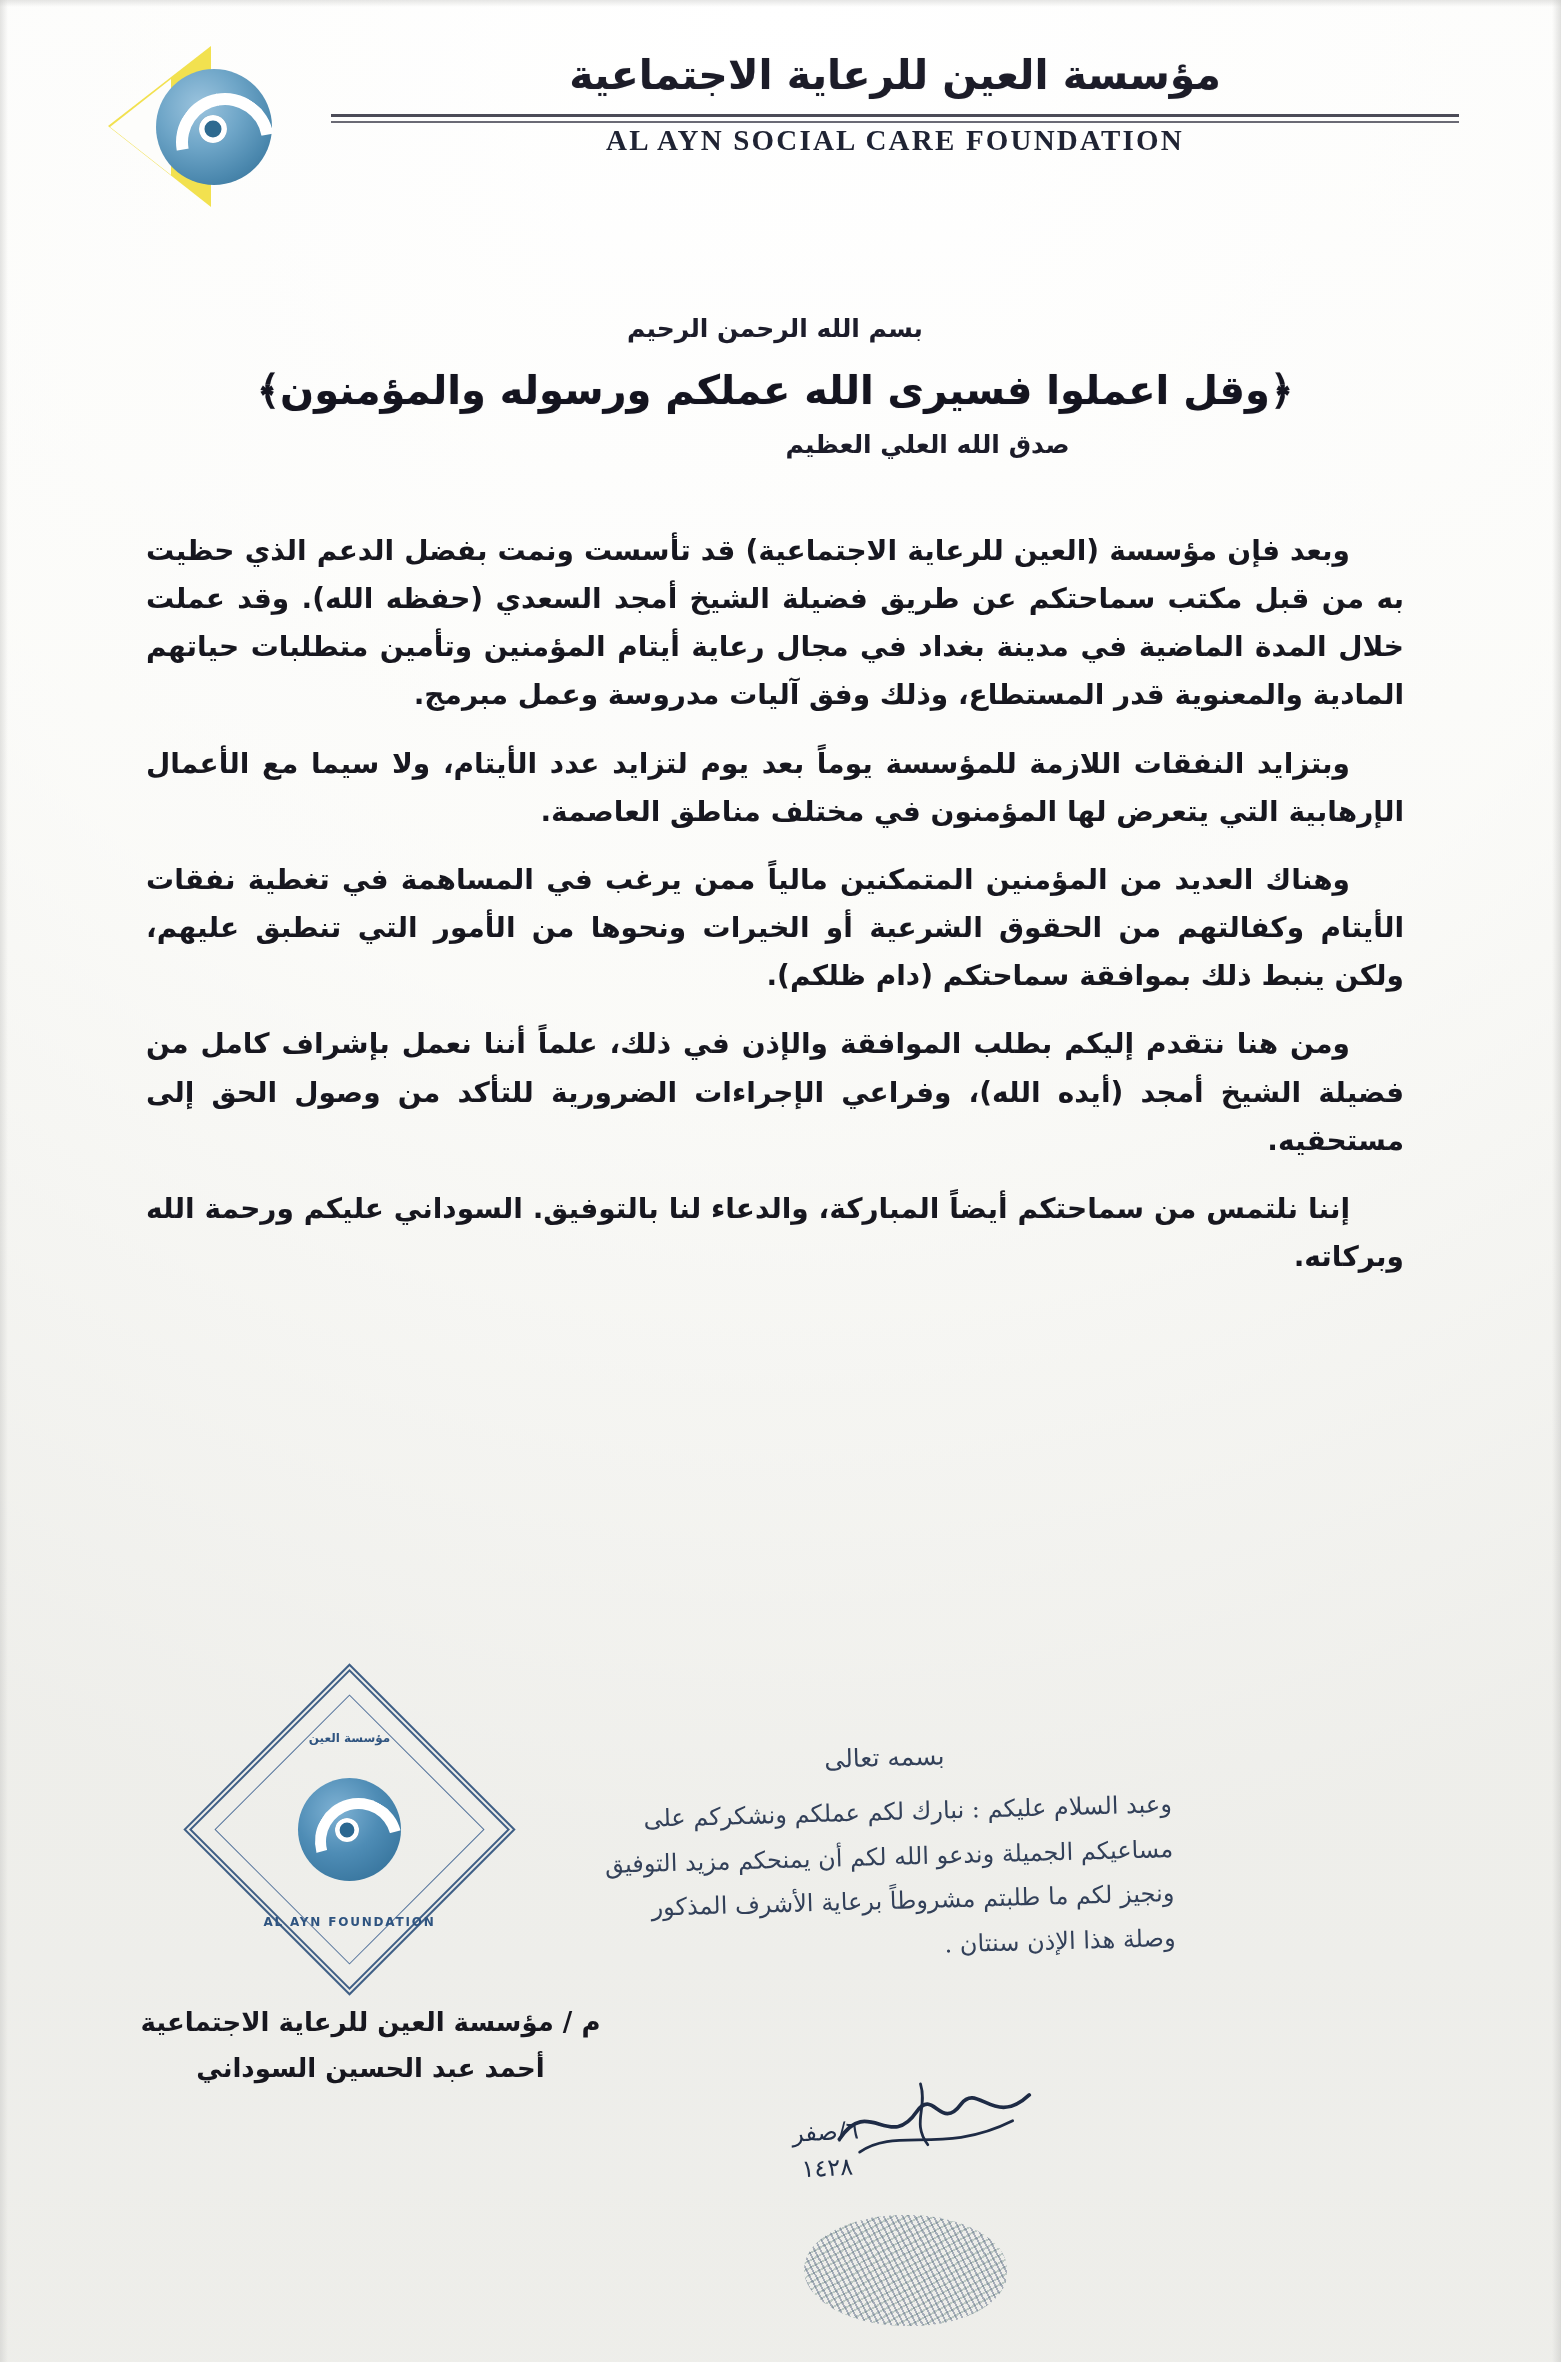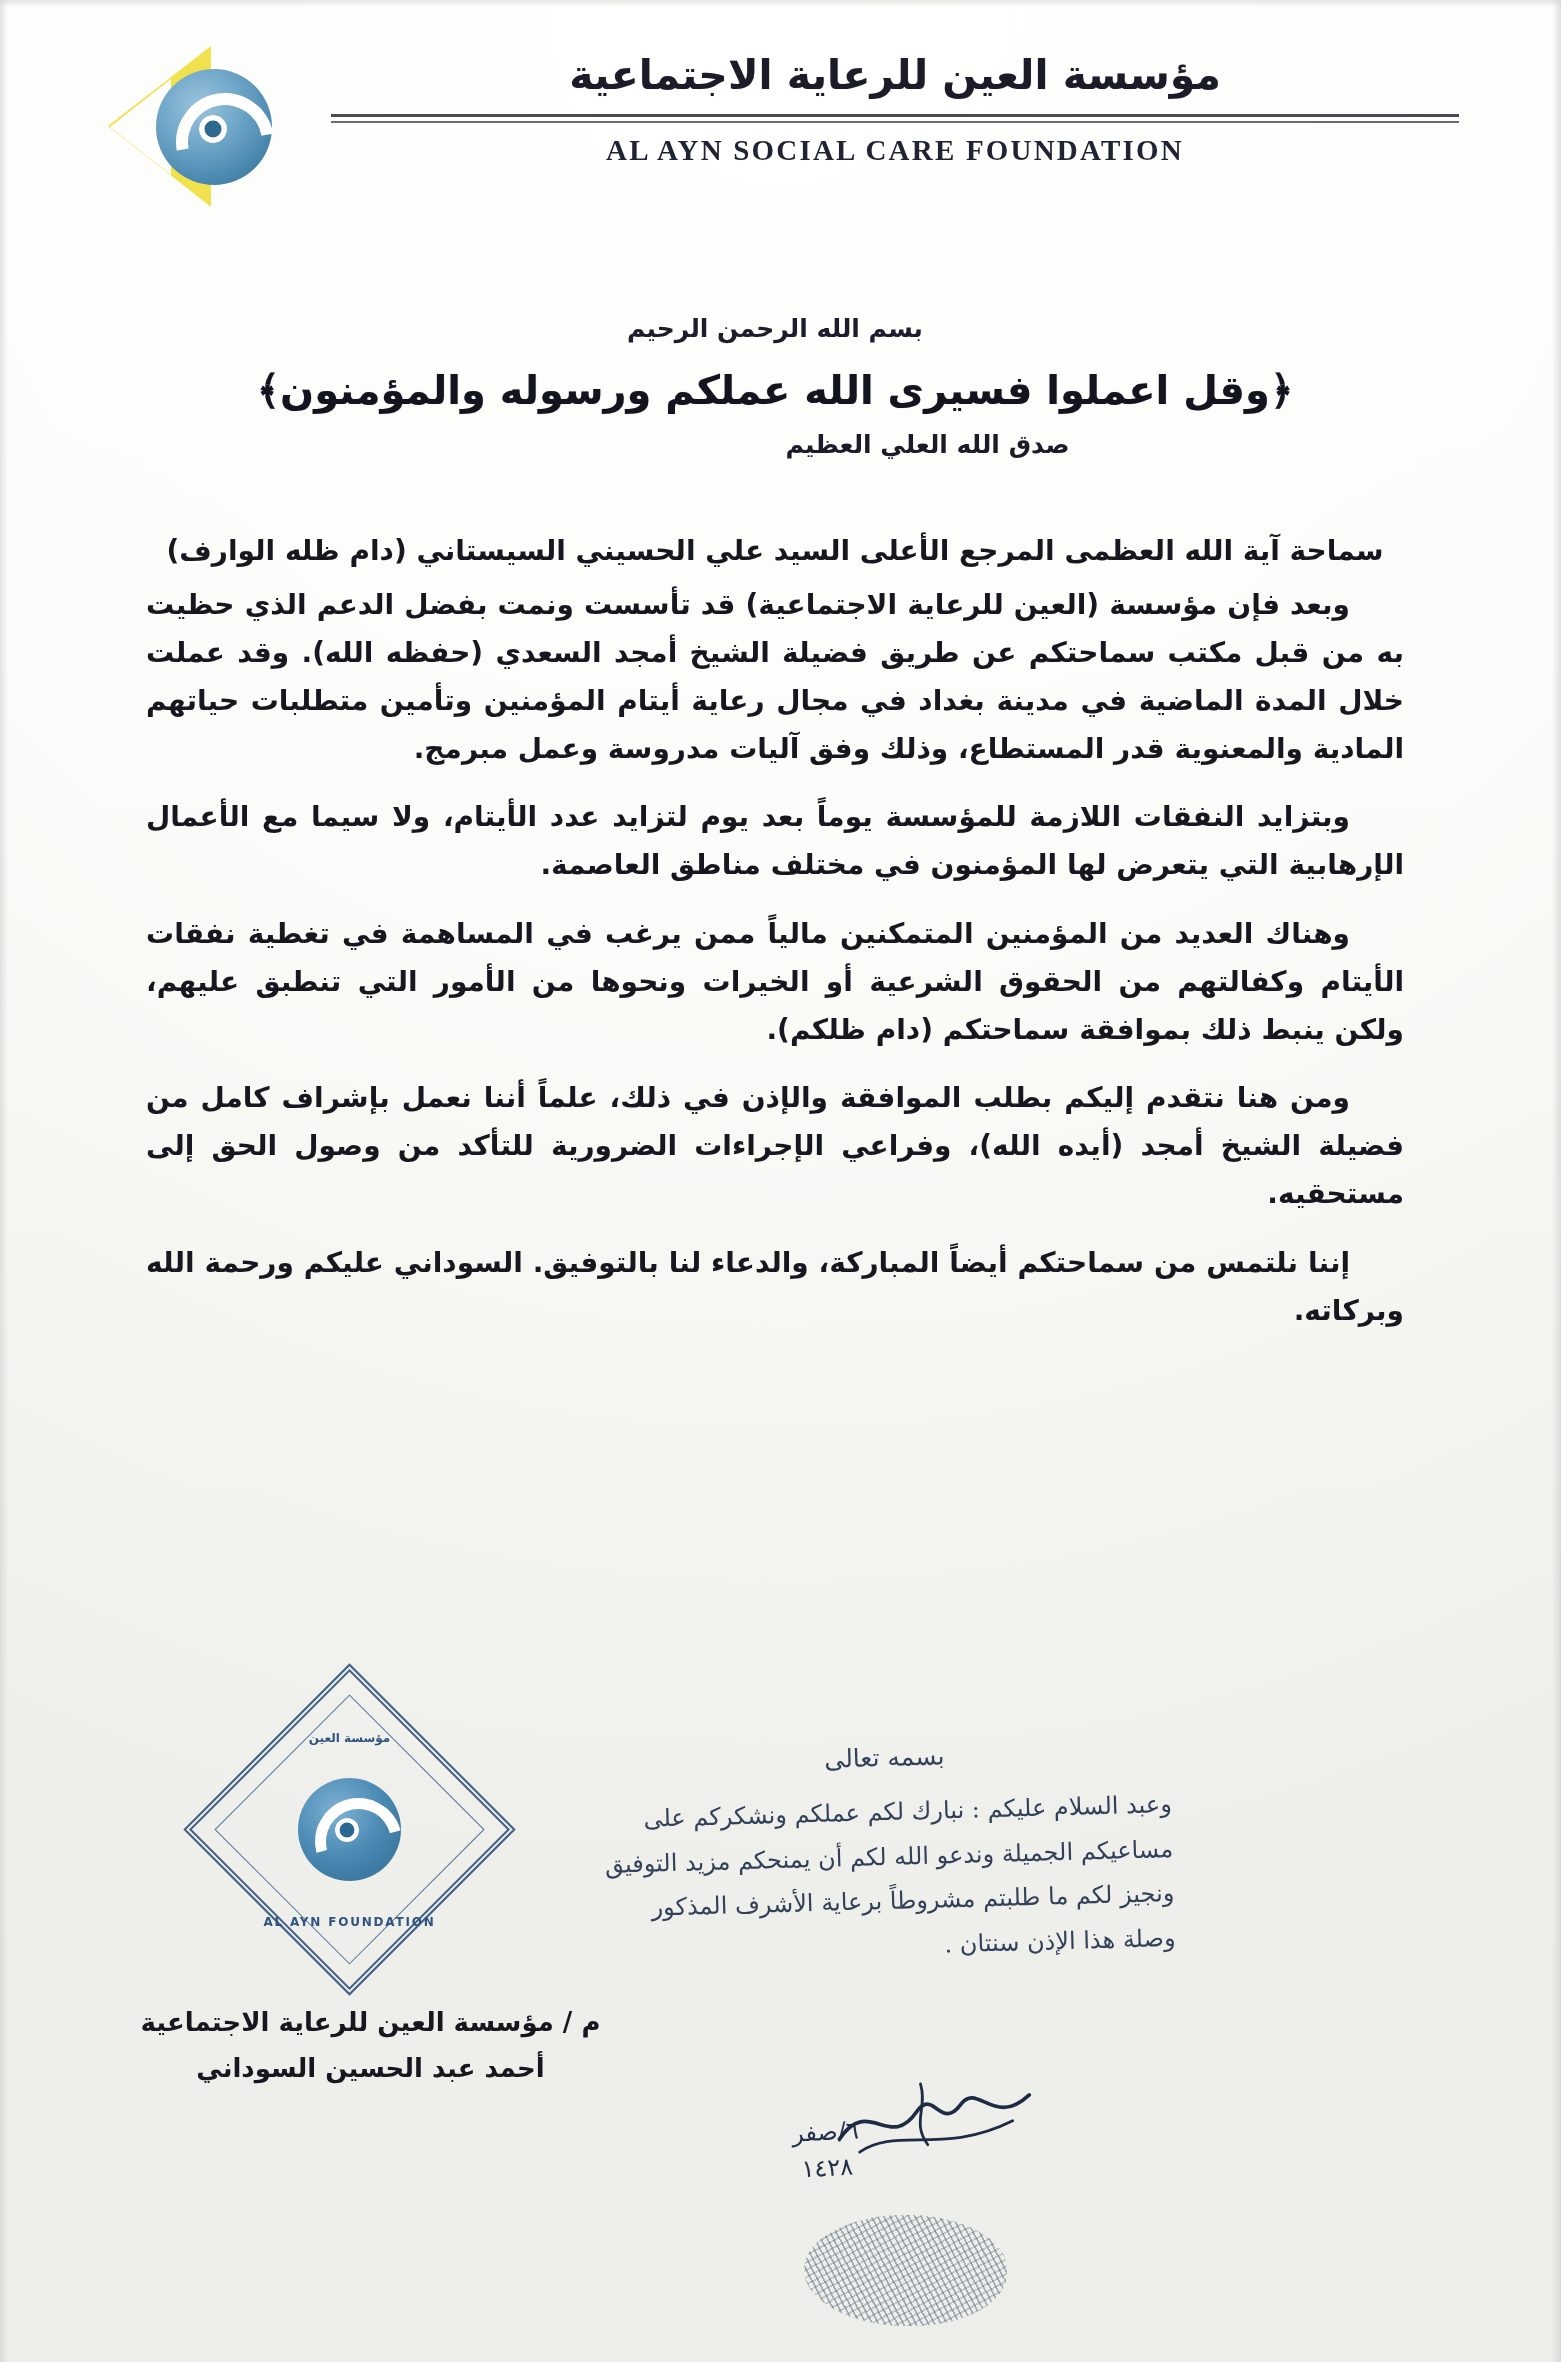--- a/index.html
+++ b/index.html
@@ -113,21 +113,21 @@
     text-shadow: 0 0 0.9px rgba(40,40,60,0.35);
   }
   .rule-row {
     margin-top: 13px;
     height: 2.8px;
     background: #2b2b3a;
     opacity: .85;
   }
   .rule-row.second { margin-top: 3.7px; height: 1.8px; opacity:.7; }
   .org-en {
-    margin-top: 11px;
+    margin-top: 1px;
     direction: ltr;
     font-family: "Liberation Serif", serif;
     font-size: 29px;
     font-weight: 700;
     letter-spacing: 2.2px;
     color: #1f2333;
   }
 
   
   .body-wrap {
@@ -325,21 +325,20 @@
       <div class="org-en">AL AYN SOCIAL CARE FOUNDATION</div>
     </div>
   </div>
 
   <div class="body-wrap">
     <div class="basmala">بسم الله الرحمن الرحيم</div>
     <div class="ayah">﴿وقل اعملوا فسيرى الله عملكم ورسوله والمؤمنون﴾</div>
     <div class="ayah-credit">صدق الله العلي العظيم</div>
 
     <div class="letter">
-      <p class="salutation">سماحة آية الله العظمى المرجع الأعلى السيد علي الحسيني السيستاني (دام ظله الوارف)</p>
       <p class="indent">وبعد فإن مؤسسة (العين للرعاية الاجتماعية) قد تأسست ونمت بفضل الدعم الذي حظيت به من قبل مكتب سماحتكم عن طريق فضيلة الشيخ أمجد السعدي (حفظه الله). وقد عملت خلال المدة الماضية في مدينة بغداد في مجال رعاية أيتام المؤمنين وتأمين متطلبات حياتهم المادية والمعنوية قدر المستطاع، وذلك وفق آليات مدروسة وعمل مبرمج.</p>
       <p class="indent">وبتزايد النفقات اللازمة للمؤسسة يوماً بعد يوم لتزايد عدد الأيتام، ولا سيما مع الأعمال الإرهابية التي يتعرض لها المؤمنون في مختلف مناطق العاصمة.</p>
       <p class="indent">وهناك العديد من المؤمنين المتمكنين مالياً ممن يرغب في المساهمة في تغطية نفقات الأيتام وكفالتهم من الحقوق الشرعية أو الخيرات ونحوها من الأمور التي تنطبق عليهم، ولكن ينبط ذلك بموافقة سماحتكم (دام ظلكم).</p>
       <p class="indent">ومن هنا نتقدم إليكم بطلب الموافقة والإذن في ذلك، علماً أننا نعمل بإشراف كامل من فضيلة الشيخ أمجد (أيده الله)، وفراعي الإجراءات الضرورية للتأكد من وصول الحق إلى مستحقيه.</p>
       <p class="indent">إننا نلتمس من سماحتكم أيضاً المباركة، والدعاء لنا بالتوفيق. السوداني عليكم ورحمة الله وبركاته.</p>
     </div>
   </div>
 
   <div class="seal">
     <div class="seal-diamond"></div>

